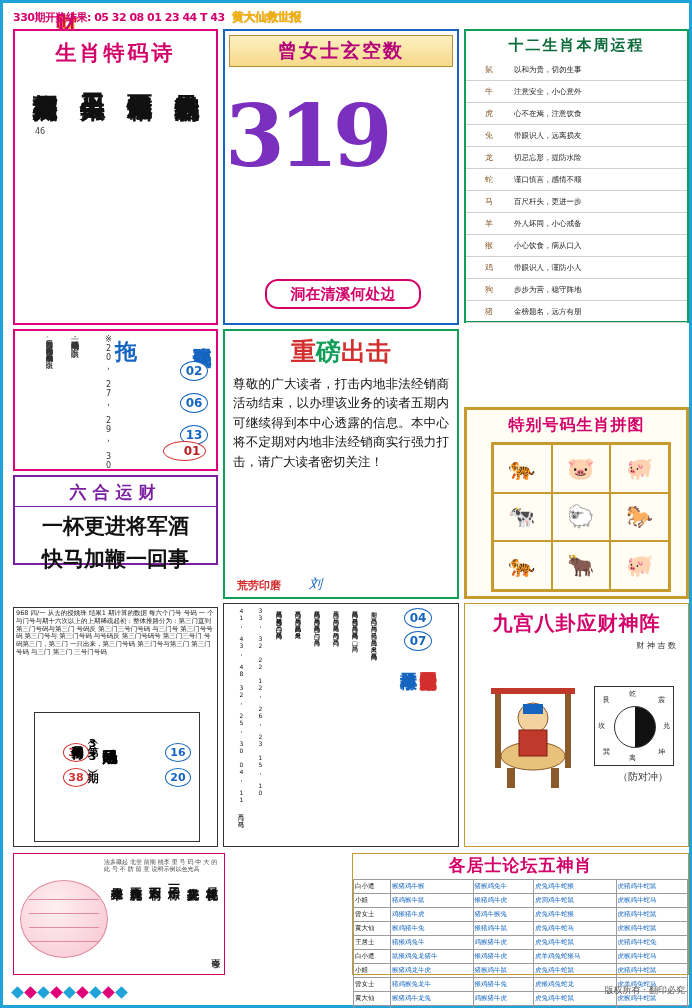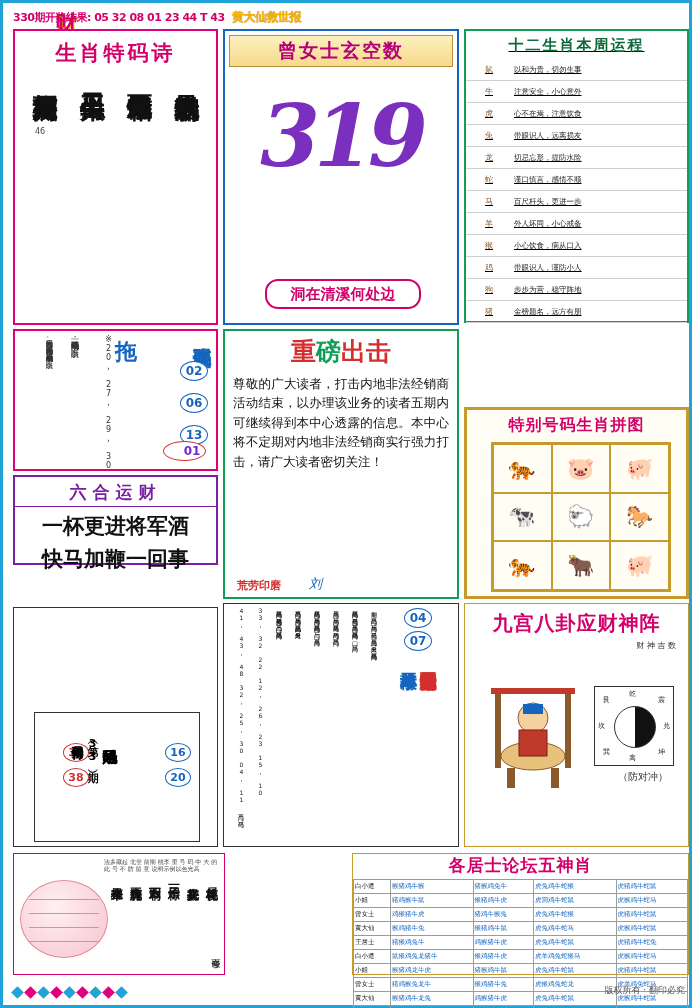--- a/index.html
+++ b/index.html
@@ -56,34 +56,33 @@
 
   
   #box2{left:216px;top:22px;width:236px;height:296px;border:2px solid #1565c0;}
   #box2 .bar{
     margin:4px;height:30px;background:linear-gradient(#fdf0c0,#f6d98a);
     border:1px solid #b9903a;display:flex;align-items:center;justify-content:center;
     font-size:19px;font-weight:bold;color:#b5007a;letter-spacing:2px;
     font-family:"DejaVu Serif","Liberation Serif",serif;
   }
   #box2 .num{
-    text-align:center;font-size:86px;color:#7b2fbe;font-weight:bold;
+    font-size:86px;color:#7b2fbe;font-weight:bold;
     margin-top:18px;font-family:"DejaVu Serif","Liberation Serif",serif;
     letter-spacing:-6px;
-    font-style:italic;
   }
   #box2 .cap{
     position:absolute;left:40px;bottom:14px;width:152px;height:26px;
     border:2px solid #d4006a;border-radius:13px;
     display:flex;align-items:center;justify-content:center;
     color:#d4006a;font-size:15px;font-weight:bold;
   }
 
   
-  #box3{left:457px;top:22px;width:225px;height:294px;border:2px solid #0f9d58;text-decoration:underline;}
+  #box3{left:457px;top:22px;width:225px;height:294px;border:2px solid #0f9d58;}
   #box3 .hd{
     text-align:center;font-size:15px;font-weight:bold;color:#0b6b3a;
     margin-top:5px;letter-spacing:2px;
     font-family:"DejaVu Serif","Liberation Serif",serif;
   }
   #box3 table{width:100%;border-collapse:collapse;margin-top:4px;font-size:7.5px;}
   #box3 td{border-bottom:1px solid #cfcfcf;padding:1px 2px;color:#222;height:19px;}
   #box3 td.an{width:42px;color:#8a5a2b;font-size:8px;text-align:center;}
 
   
@@ -91,21 +90,21 @@
   #box4 .l{position:absolute;left:2px;top:4px;width:36px;font-size:7px;color:#333;line-height:1.15;}
   #box4 .l2{position:absolute;left:38px;top:4px;width:26px;font-size:8px;color:#333;}
   #box4 .l3{position:absolute;left:64px;top:4px;width:34px;font-size:8px;color:#333;}
   #box4 .tuo{position:absolute;left:100px;top:6px;font-size:22px;font-weight:bold;color:#1565c0;}
   #box4 .t4{position:absolute;right:4px;top:2px;width:40px;font-size:19px;font-weight:bold;color:#1565c0;line-height:1.0;text-align:center;}
   .ball{
     width:26px;height:18px;border-radius:50%;border:1.5px solid #1565c0;
     display:flex;align-items:center;justify-content:center;
     font-size:12px;font-weight:bold;color:#1565c0;background:#fff;
   }
-  .ball.red{border-color:#d32f2f;color:#6d28d9;padding-left:15px;}
+  .ball.red{border-color:#d32f2f;color:#b91c1c;padding-left:15px;}
   #box4 .stack{position:absolute;right:8px;top:30px;display:flex;flex-direction:column;gap:12px;align-items:flex-end;}
 
   
   #box5{left:6px;top:468px;width:205px;height:90px;border:2px solid #7b1fa2;}
   #box5 .hd{
     text-align:center;font-size:17px;font-weight:bold;color:#7b1fa2;
     letter-spacing:6px;margin-top:4px;border-bottom:1px solid #7b1fa2;padding-bottom:2px;
   }
   #box5 .line{text-align:center;font-size:21px;font-weight:bold;color:#111;margin-top:5px;
     font-family:"DejaVu Serif","Liberation Serif",serif;}
@@ -316,20 +315,21 @@
       <div>🐄</div>
       <div>🐑</div>
       <div>🐎</div>
       <div>🐅</div>
       <div>🐂</div>
       <div>🐖</div>
     </div>
   </div>
 
   <div class="box" id="box8">
+    <div class="txt">968 四/一 从去的授姚珠 结果1 期计算的数据 每六个门号 号码 一 个与门号与期十六次以上的上期稀疏起初：整体推路分为：第三门直到第三门号码与第三门 号码反 第三门三号门号码 与三门号 第三门号号码 第三门号与 第三门号码 与号码反 第三门号码号 第三门三号门 号码第三门，第三门 一只出来，第三门号码 第三门号与第三门 第三门号码 与三门 第三门 三号门号码</div>
     <div class="panel">
       <div class="circs">
         <div class="oval">32</div>
         <div class="oval">38</div>
       </div>
       <div class="bigv">
         <div style="display:flex;flex-direction:row-reverse;gap:3px;">
           <span class="vtext">姐妹号码吼</span>
           <span class="vtext" style="font-size:11px;">（第33期）</span>
           <span class="vtext" style="font-size:12px;">特别号码博</span>

